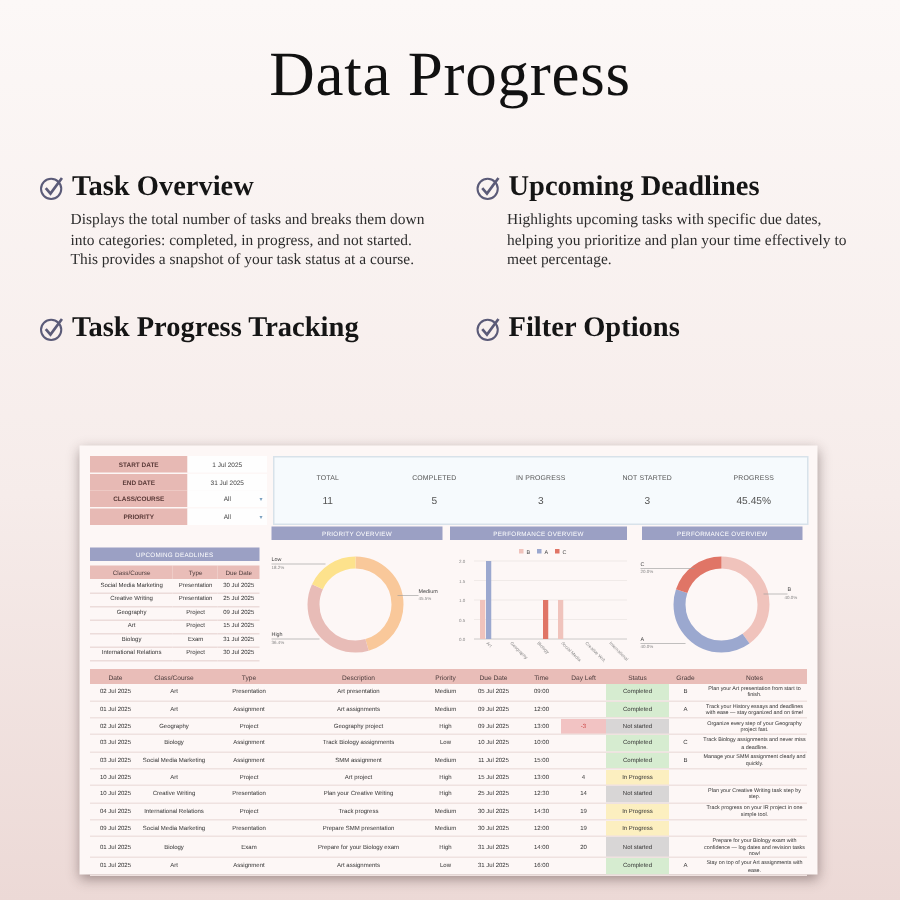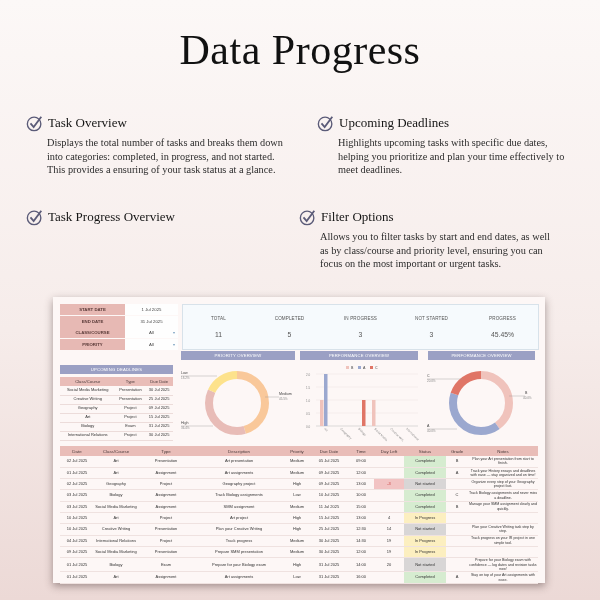--- a/index.html
+++ b/index.html
@@ -10,21 +10,21 @@
     color: #1c1c1c;
     position: relative;
   }
   .title {
     position: absolute; top: 26px; left: 0; width: 600px; text-align: center;
     font-size: 42px; font-weight: normal; letter-spacing: 0.5px; color: #111;
   }
   .feature { position: absolute; width: 260px; }
   .feature .head { display: flex; align-items: center; gap: 4px; }
   .feature .check { width: 18px; height: 18px; flex: none; }
-  .feature h2 { font-size: 13px; font-weight: normal; color: #151515; }
+  .feature h2 { font-size: 19px; font-weight: bold; color: #151515; }
   .feature p { font-size: 10.3px; line-height: 13.6px; margin-left: 21px; margin-top: 4px; color: #2c2c2c; }
 
   .dash {
     position: absolute; left: 53px; top: 297px; width: 492px; height: 286px;
     background: #fdf7f6;
     box-shadow: 0 3px 8px rgba(60,40,40,0.45);
     font-family: "Liberation Sans", sans-serif;
     color: #444;
   }
   .filters { position: absolute; left: 7px; top: 7px; width: 118px; }
@@ -63,53 +63,52 @@
 <div class="title">Data Progress</div>
 
 <div class="feature" style="left:26px; top:114px;">
   <div class="head">
     <svg class="check" viewBox="0 0 20 20">
         <circle cx="9" cy="11" r="7.5" fill="none" stroke="#5b5b78" stroke-width="1.5"></circle>
         <path d="M5 10.5 L8.5 14.5 L17 3" fill="none" stroke="#5b5b78" stroke-width="2"></path>
       </svg>
     <h2>Task Overview</h2>
   </div>
-  <p>Displays the total number of tasks and breaks them down into categories: completed, in progress, and not started. This provides a ensuring of your task status at a glance.</p>
+  <p>Displays the total number of tasks and breaks them down into categories: completed, in progress, and not started. This provides a snapshot of your task status at a course.</p>
 </div>
 
 <div class="feature" style="left:317px; top:114px;">
   <div class="head">
     <svg class="check" viewBox="0 0 20 20">
         <circle cx="9" cy="11" r="7.5" fill="none" stroke="#5b5b78" stroke-width="1.5"></circle>
         <path d="M5 10.5 L8.5 14.5 L17 3" fill="none" stroke="#5b5b78" stroke-width="2"></path>
       </svg>
     <h2>Upcoming Deadlines</h2>
   </div>
-  <p>Highlights upcoming tasks with specific due dates, helping you prioritize and plan your time effectively to meet deadlines.</p>
+  <p>Highlights upcoming tasks with specific due dates, helping you prioritize and plan your time effectively to meet percentage.</p>
 </div>
 
 <div class="feature" style="left:26px; top:208px;">
   <div class="head">
     <svg class="check" viewBox="0 0 20 20">
         <circle cx="9" cy="11" r="7.5" fill="none" stroke="#5b5b78" stroke-width="1.5"></circle>
         <path d="M5 10.5 L8.5 14.5 L17 3" fill="none" stroke="#5b5b78" stroke-width="2"></path>
       </svg>
-    <h2>Task Progress Overview</h2>
+    <h2>Task Progress Tracking</h2>
   </div>
 </div>
 
-<div class="feature" style="left:299px; top:208px;">
+<div class="feature" style="left:317px; top:208px;">
   <div class="head">
     <svg class="check" viewBox="0 0 20 20">
         <circle cx="9" cy="11" r="7.5" fill="none" stroke="#5b5b78" stroke-width="1.5"></circle>
         <path d="M5 10.5 L8.5 14.5 L17 3" fill="none" stroke="#5b5b78" stroke-width="2"></path>
       </svg>
     <h2>Filter Options</h2>
   </div>
-  <p>Allows you to filter tasks by start and end dates, as well as by class/course and priority level, ensuring you can focus on the most important or urgent tasks.</p>
 </div>
 
 <div class="dash">
 
   <div class="filters">
     <div class="frow">
       <div class="flabel">START DATE</div>
       <div class="fval">
           <span>1 Jul 2025</span>
         </div>

